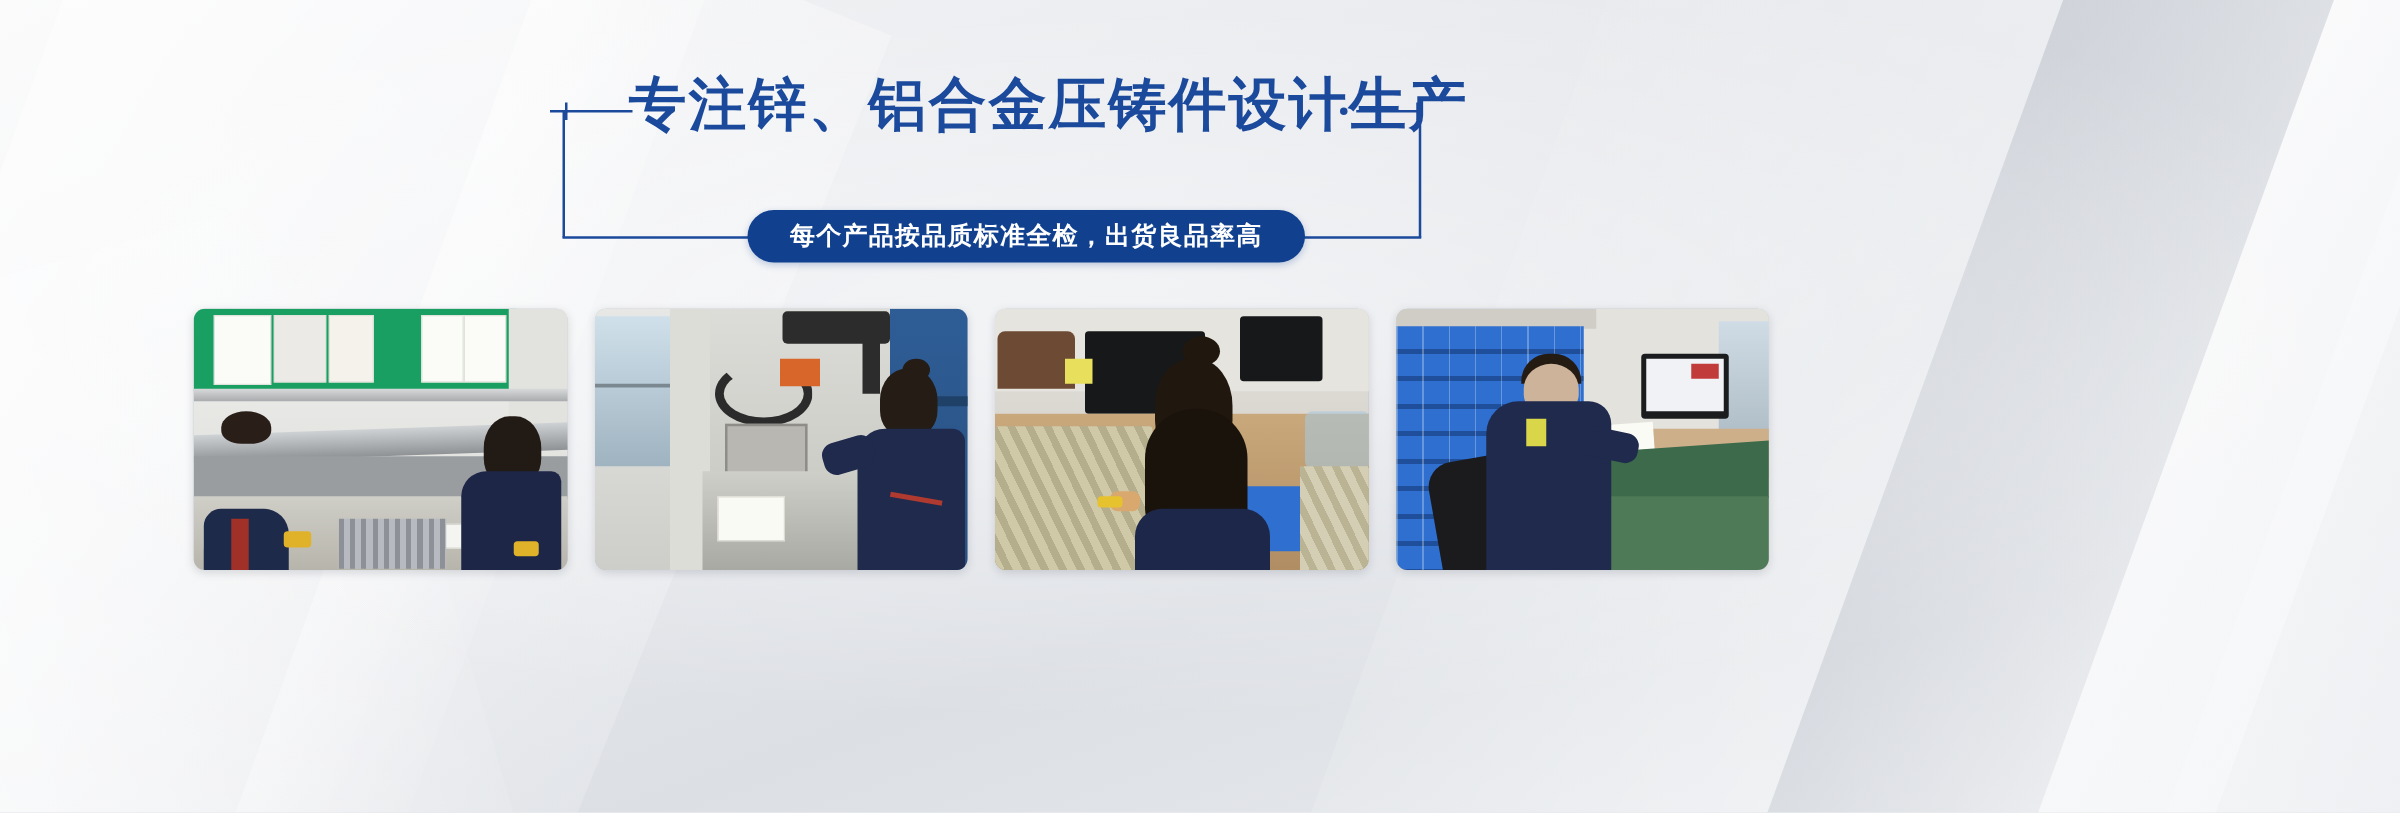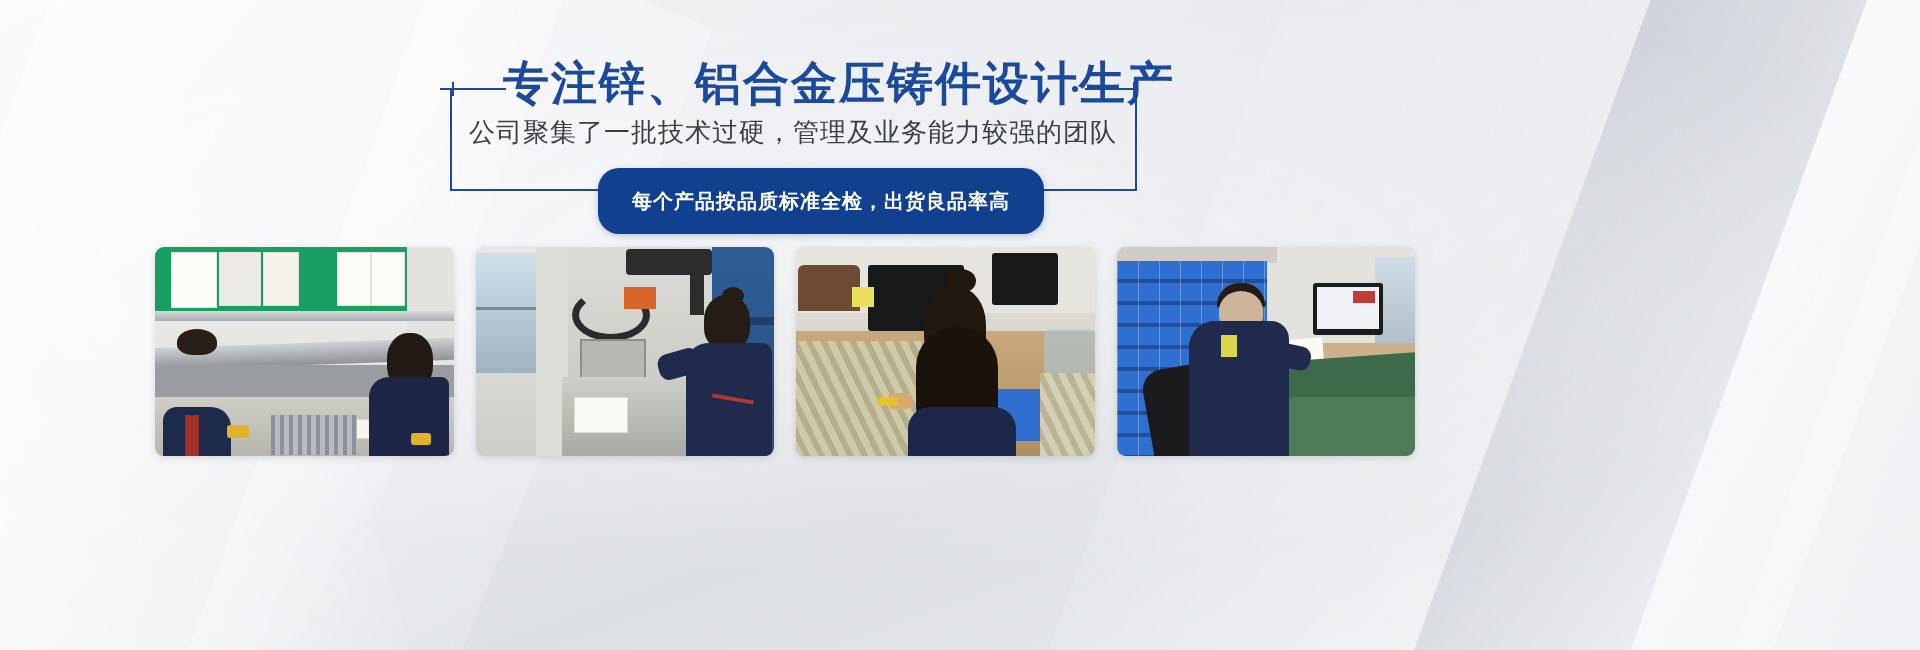--- a/index.html
+++ b/index.html
@@ -74,21 +74,21 @@
     position:absolute;left:0;top:58px;width:1586px;text-align:center;
     font-size:46px;font-weight:bold;letter-spacing:2px;
     color:#1b4a9c;line-height:1.1;white-space:nowrap;margin-left:46px;
   }
   #subtitle{
     position:absolute;left:0;top:115px;width:1586px;text-align:center;
     font-size:26px;color:#3a3f46;letter-spacing:1px;white-space:nowrap;
   }
   #pill{
     position:absolute;left:598px;top:168px;
-    height:42px;line-height:42px;padding:12px 34px;
+    height:42px;line-height:42px;padding:0 34px;
     background:#11408f;color:#fff;border-radius:21px;
     font-size:20px;font-weight:bold;letter-spacing:1px;white-space:nowrap;
     box-shadow:0 2px 6px rgba(17,64,143,.25);
   }
 
   
   #photos{position:absolute;left:155px;top:247px;width:1260px;height:209px;
           display:flex;gap:22px;}
   .photo{
     position:relative;width:303px;height:209px;border-radius:9px;overflow:hidden;
@@ -211,21 +211,20 @@
   <div class="bracket" id="br-left-v"></div>
   <div class="bracket" id="br-left-h"></div>
 
   <div class="bracket" id="br-dash-r"></div>
   <div class="bracket" id="br-right-tick"></div>
   <div class="bracket" id="br-right-cap"></div>
   <div class="bracket" id="br-right-v"></div>
   <div class="bracket" id="br-right-h"></div>
 
   <div id="headline">专注锌、铝合金压铸件设计生产</div>
-  <div id="subtitle">公司聚集了一批技术过硬，管理及业务能力较强的团队</div>
   <div id="pill">每个产品按品质标准全检，出货良品率高</div>
 
   <div id="photos">
 
     <div class="photo p1">
       <div class="ph-inner">
         <div class="sky"></div>
           <div class="green"></div>
           <div class="wallr"></div>
         <div class="pap a"></div>

